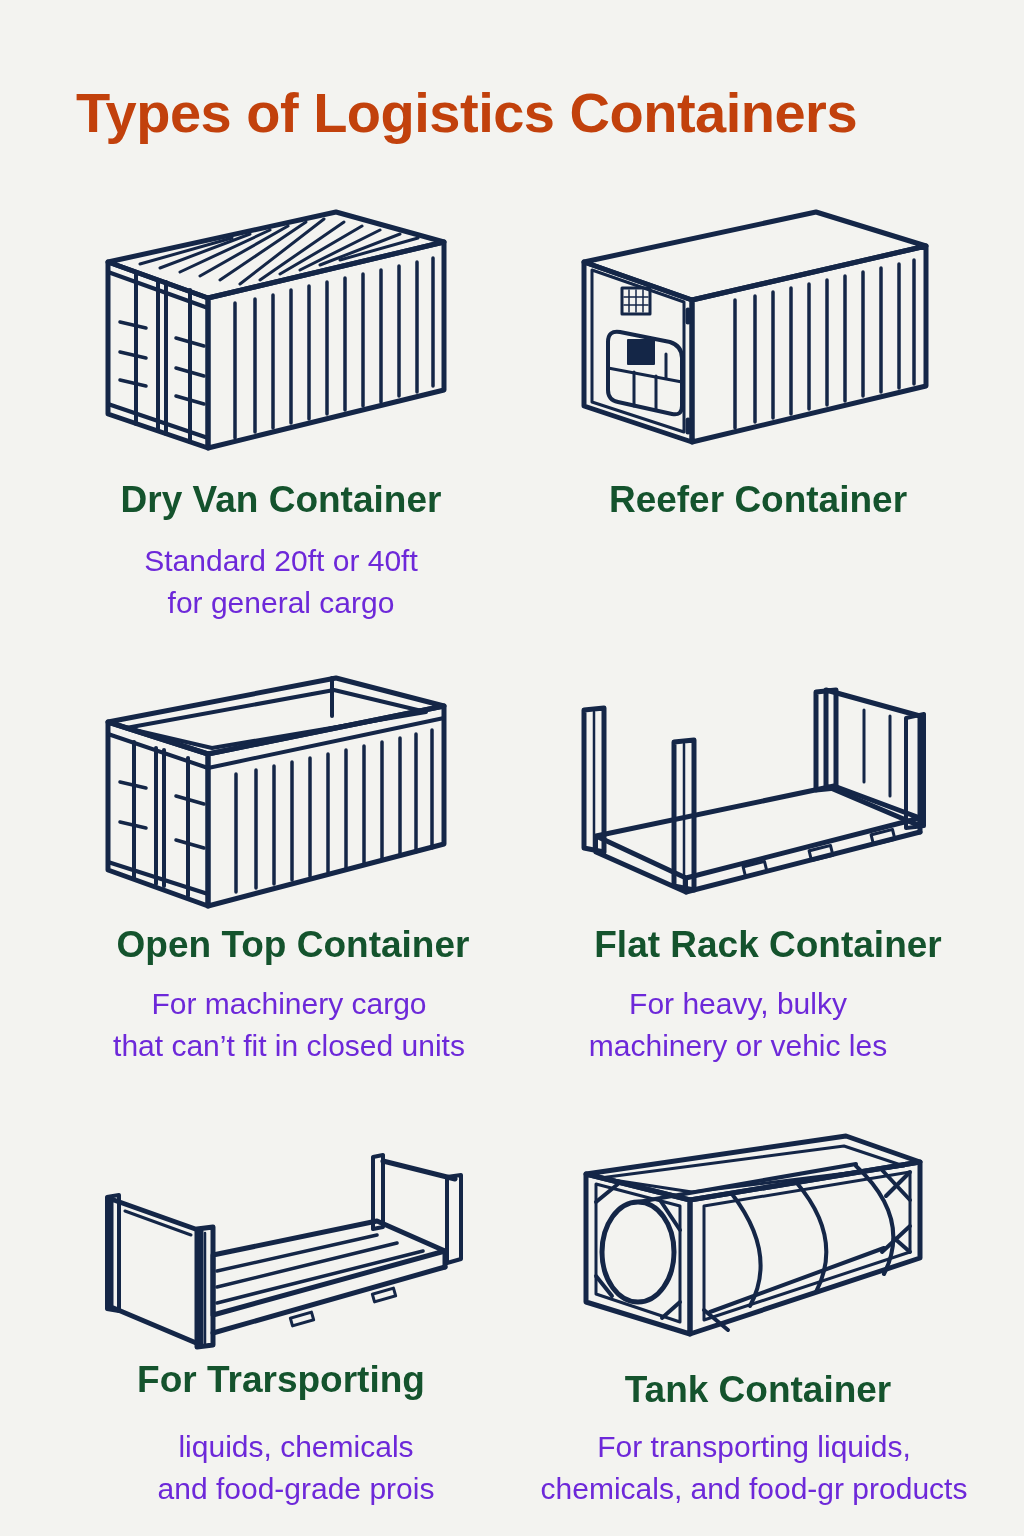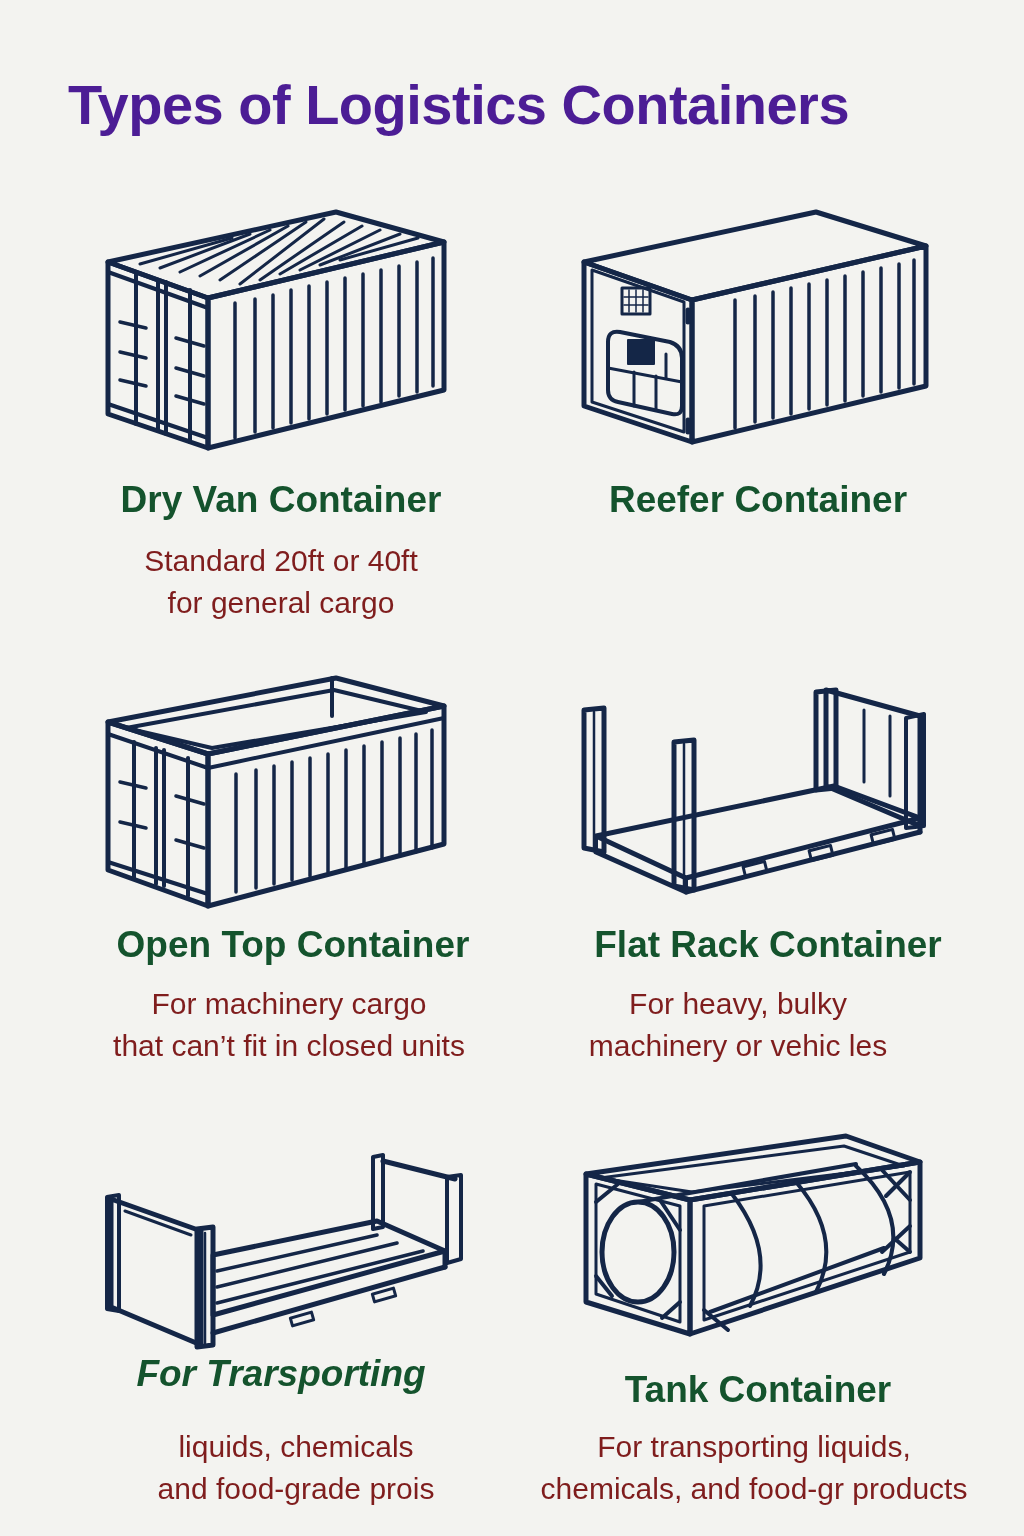--- a/index.html
+++ b/index.html
@@ -6,33 +6,33 @@
     body {
       width: 1024px; height: 1536px;
       background: #f3f3f0;
       color: #142647;
       font-family: "Liberation Sans", "DejaVu Sans", sans-serif;
       position: relative; overflow: hidden;
     }
     .title {
       position: absolute; left: 68px; top: 70px;
       font-size: 56px; font-weight: bold; letter-spacing: -0.5px;
-      color: #4c1d95; margin: 0; line-height: 70px;
+      color: #c2410c; margin: 8px; line-height: 70px;
     }
     .cell { position: absolute; width: 512px; }
     .illus { position: absolute; }
     .illus svg { display: block; overflow: visible; }
     .illus svg * { stroke: #142647; fill: none; stroke-linejoin: round; stroke-linecap: round; }
     .name {
       position: absolute; left: 0; width: 100%; text-align: center;
       font-size: 37px; font-weight: bold; color: #14532d; margin: 0; line-height: 44px;
     }
     .desc {
       position: absolute; left: 0; width: 100%; text-align: center;
-      font-size: 30px; color: #7f1d1d; line-height: 42px; margin: 0;
+      font-size: 30px; color: #6d28d9; line-height: 42px; margin: 0;
     }
     .desc span { display: block; }
   </style>
 </head>
 <body>
 
 <h1 class="title">Types of Logistics Containers</h1>
 
 <div class="cell" style="left:0; top:200px; height:440px;">
   <div class="illus" style="left:100px; top:10px;">
@@ -251,21 +251,21 @@
         <line x1="112" y1="148" x2="318" y2="96"></line>
       </g>
       <rect x="186" y="160" width="22" height="8" stroke-width="3" transform="rotate(-16 197 164)"></rect>
       <rect x="268" y="136" width="22" height="8" stroke-width="3" transform="rotate(-16 279 140)"></rect>
 
       <polygon points="268,2 278,0 278,72 268,74" stroke-width="4"></polygon>
       <line x1="278" y1="6" x2="350" y2="24" stroke-width="5"></line>
       <polygon points="342,22 356,20 356,104 342,108" stroke-width="4"></polygon>
     </svg>
   </div>
-  <h2 class="name" style="top:242px; left:25px;font-style:italic;">For Trarsporting</h2>
+  <h2 class="name" style="top:248px; left:25px;">For Trarsporting</h2>
   <p class="desc" style="top:316px; left:40px;">
     <span>liquids, chemicals</span>
     <span>and food-grade prois</span>
   </p>
 </div>
 
 <div class="cell" style="left:512px; top:1110px; height:426px;text-decoration:underline;">
   <div class="illus" style="left:70px; top:24px;">
     <svg width="360" height="210" viewBox="0 0 360 210">
 

